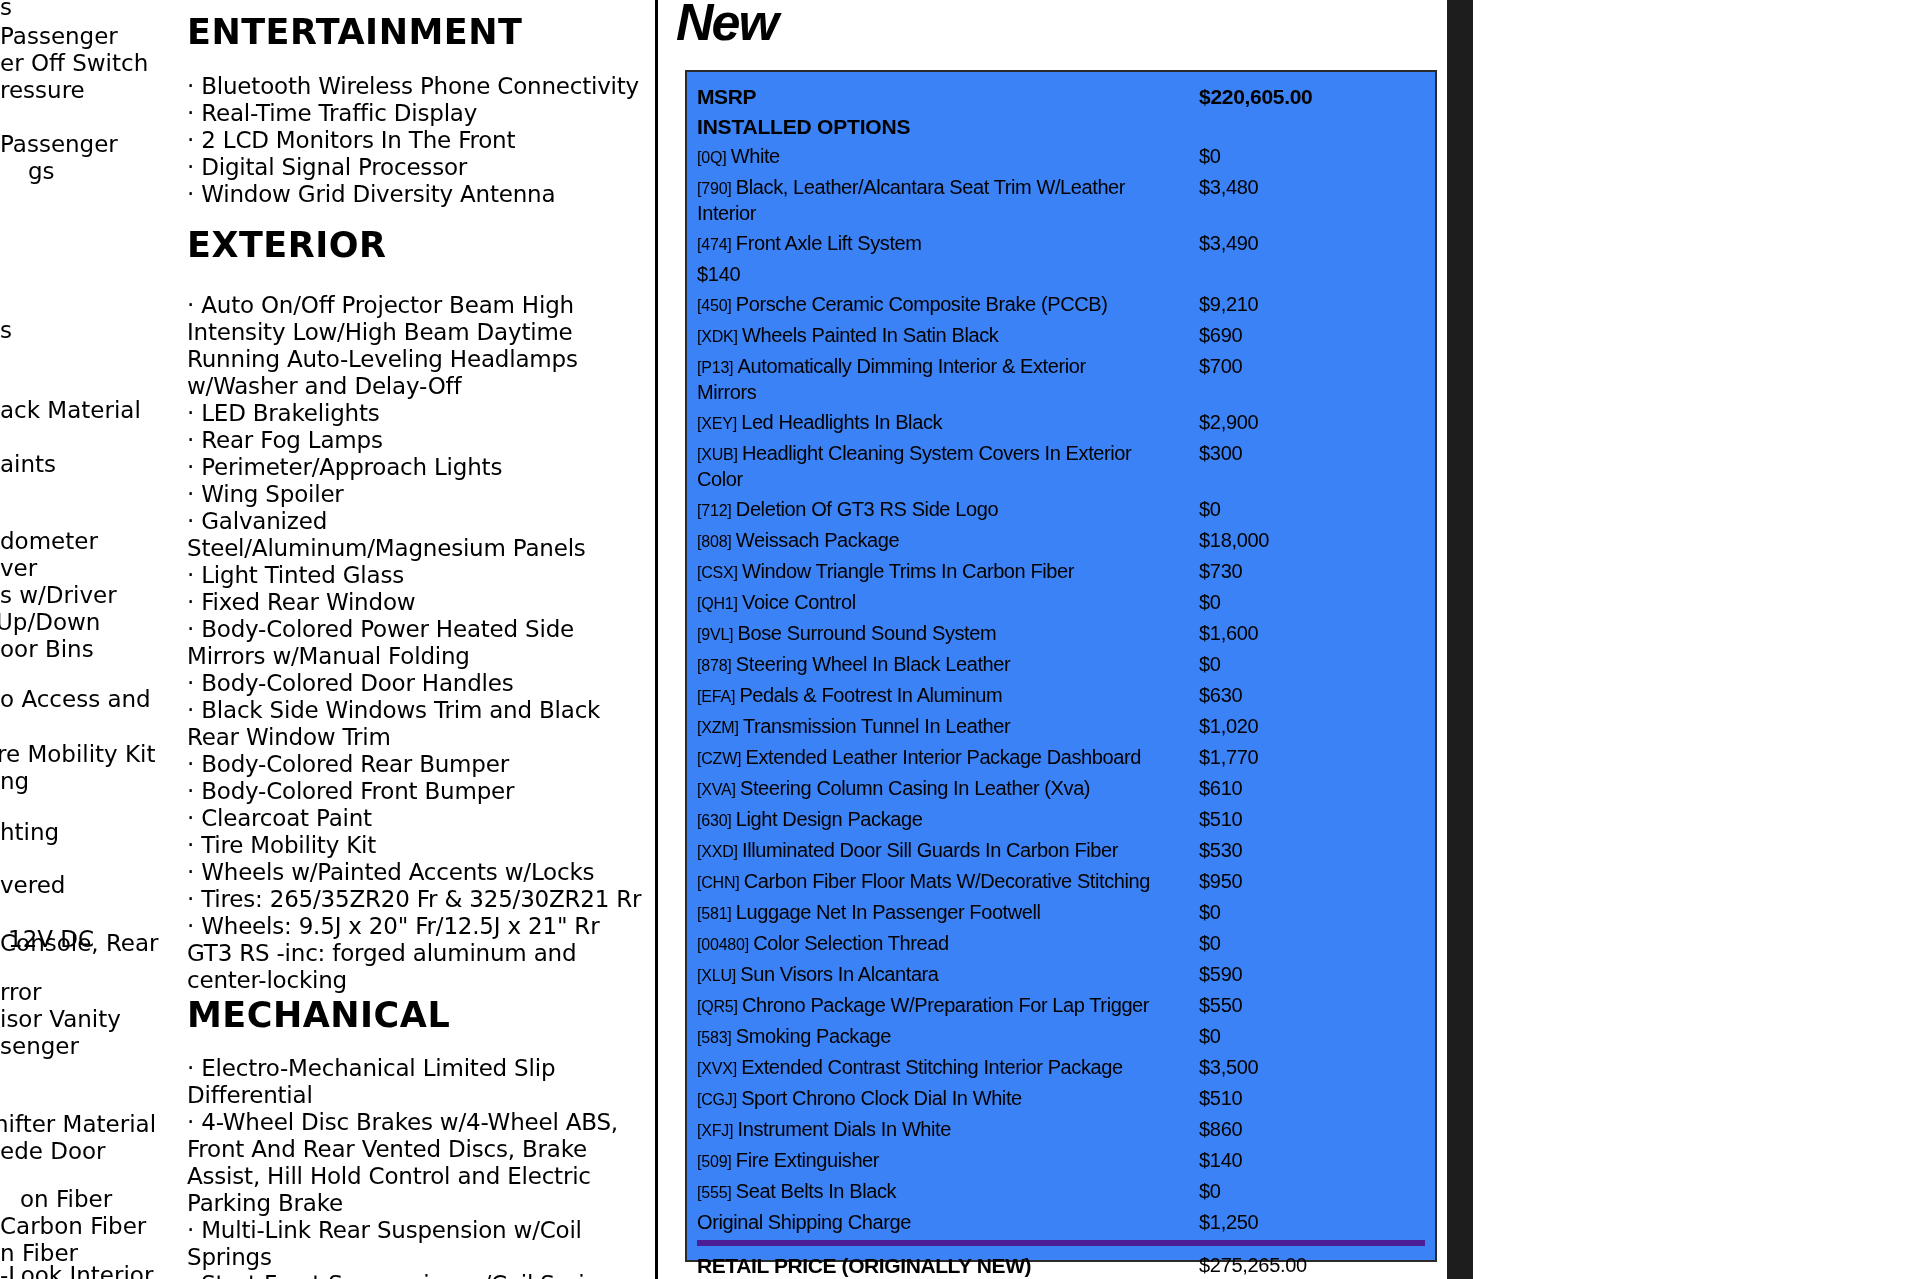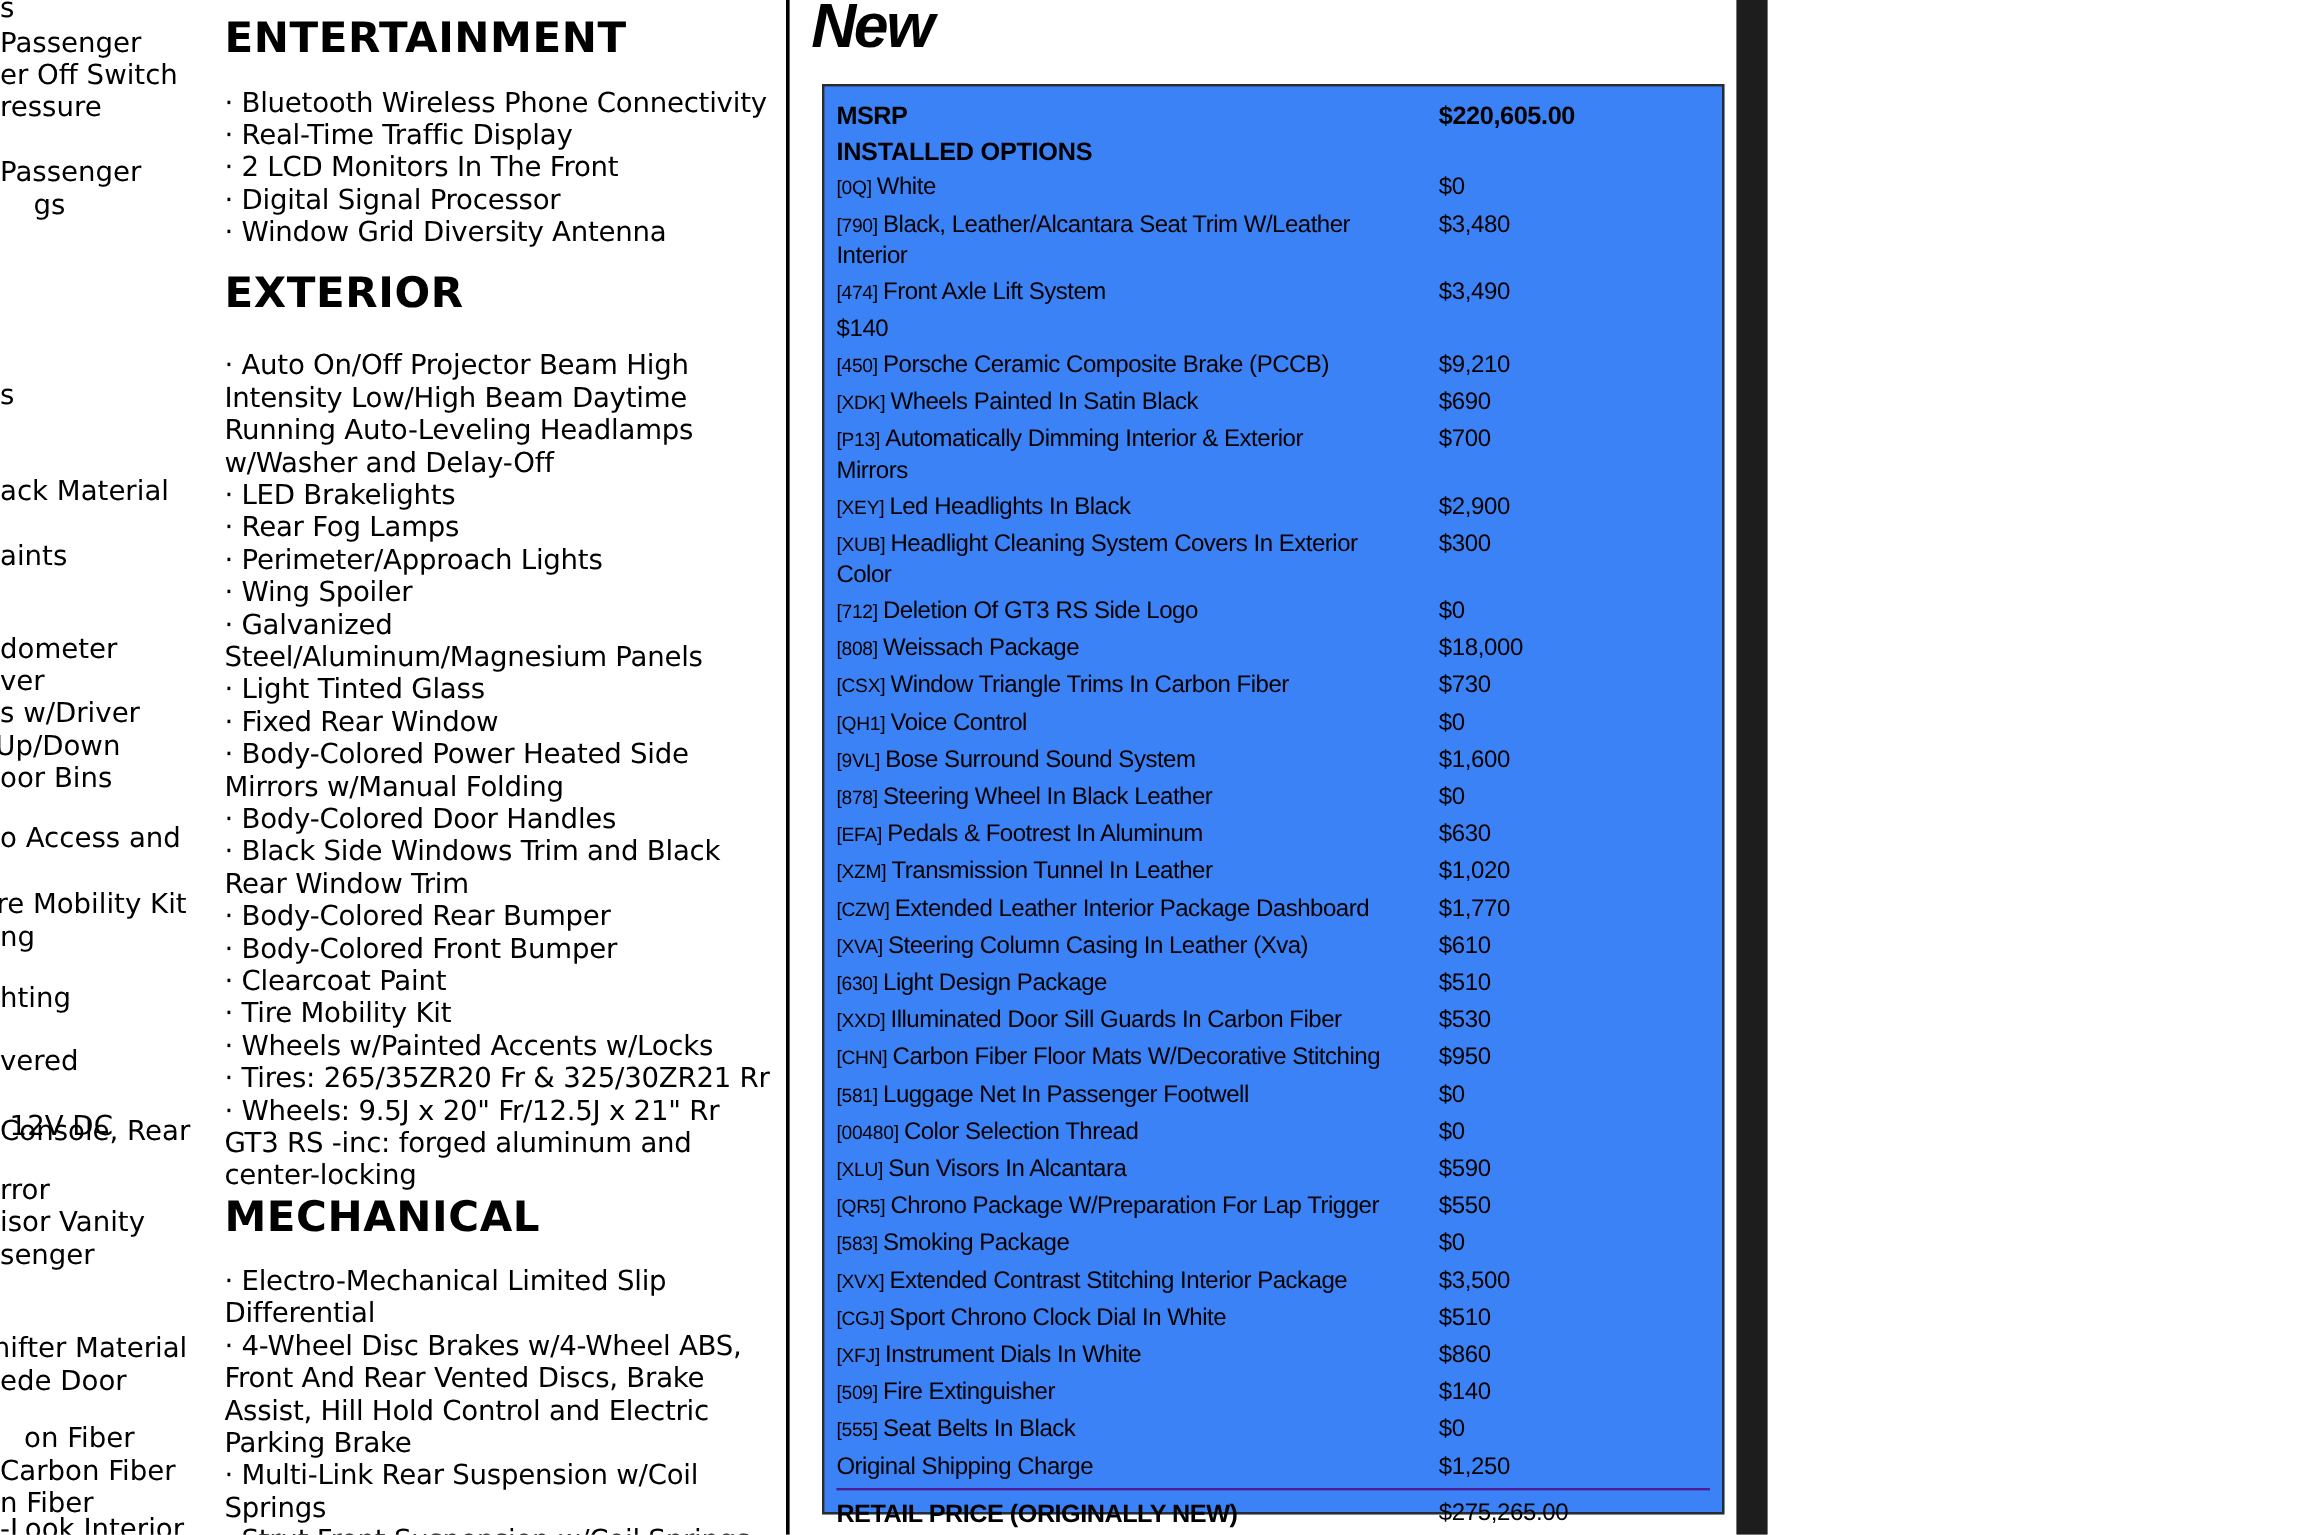--- a/index.html
+++ b/index.html
@@ -35,21 +35,21 @@
     box-sizing:border-box;border:2px solid #2b2b2b;background:#3b82f6;
     padding:12px 10px 0 10px;
     font-family:"Liberation Sans",sans-serif;
   }
   .opt-row{display:flex;align-items:flex-start;margin-bottom:5px;}
   .opt-name{flex:0 0 502px;width:502px;font-size:20px;line-height:25px;letter-spacing:-0.4px;white-space:pre;}
   .opt-code{font-size:16px;letter-spacing:-0.2px;}
   .opt-price{font-size:20px;line-height:25px;letter-spacing:-0.3px;}
   .msrp-row .opt-name,.msrp-row .opt-price{font-weight:bold;font-size:21px;}
   .opts-hdr{font-weight:bold;font-size:21px;line-height:25px;margin-bottom:5px;letter-spacing:-0.2px;}
-  .retail-row{display:flex;align-items:flex-end;margin-top:1px;padding-top:7px;border-top:2px solid #4c1d95;}
+  .retail-row{display:flex;align-items:flex-end;margin-top:1px;padding-top:7px;border-top:6px solid #4c1d95;}
   .retail-row .opt-name{font-weight:bold;font-size:21px;}
 </style>
 </head>
 <body style="color: rgb(0, 0, 0);">
 
 <div id="left-col">
     <div class="frag" style="top: -6px; left: 0px;">s</div>
     <div class="frag" style="top: 23px; left: 0px;">Passenger</div>
     <div class="frag" style="top: 50px; left: 0px;">er Off Switch</div>
     <div class="frag" style="top: 77px; left: 0px;">ressure</div>

